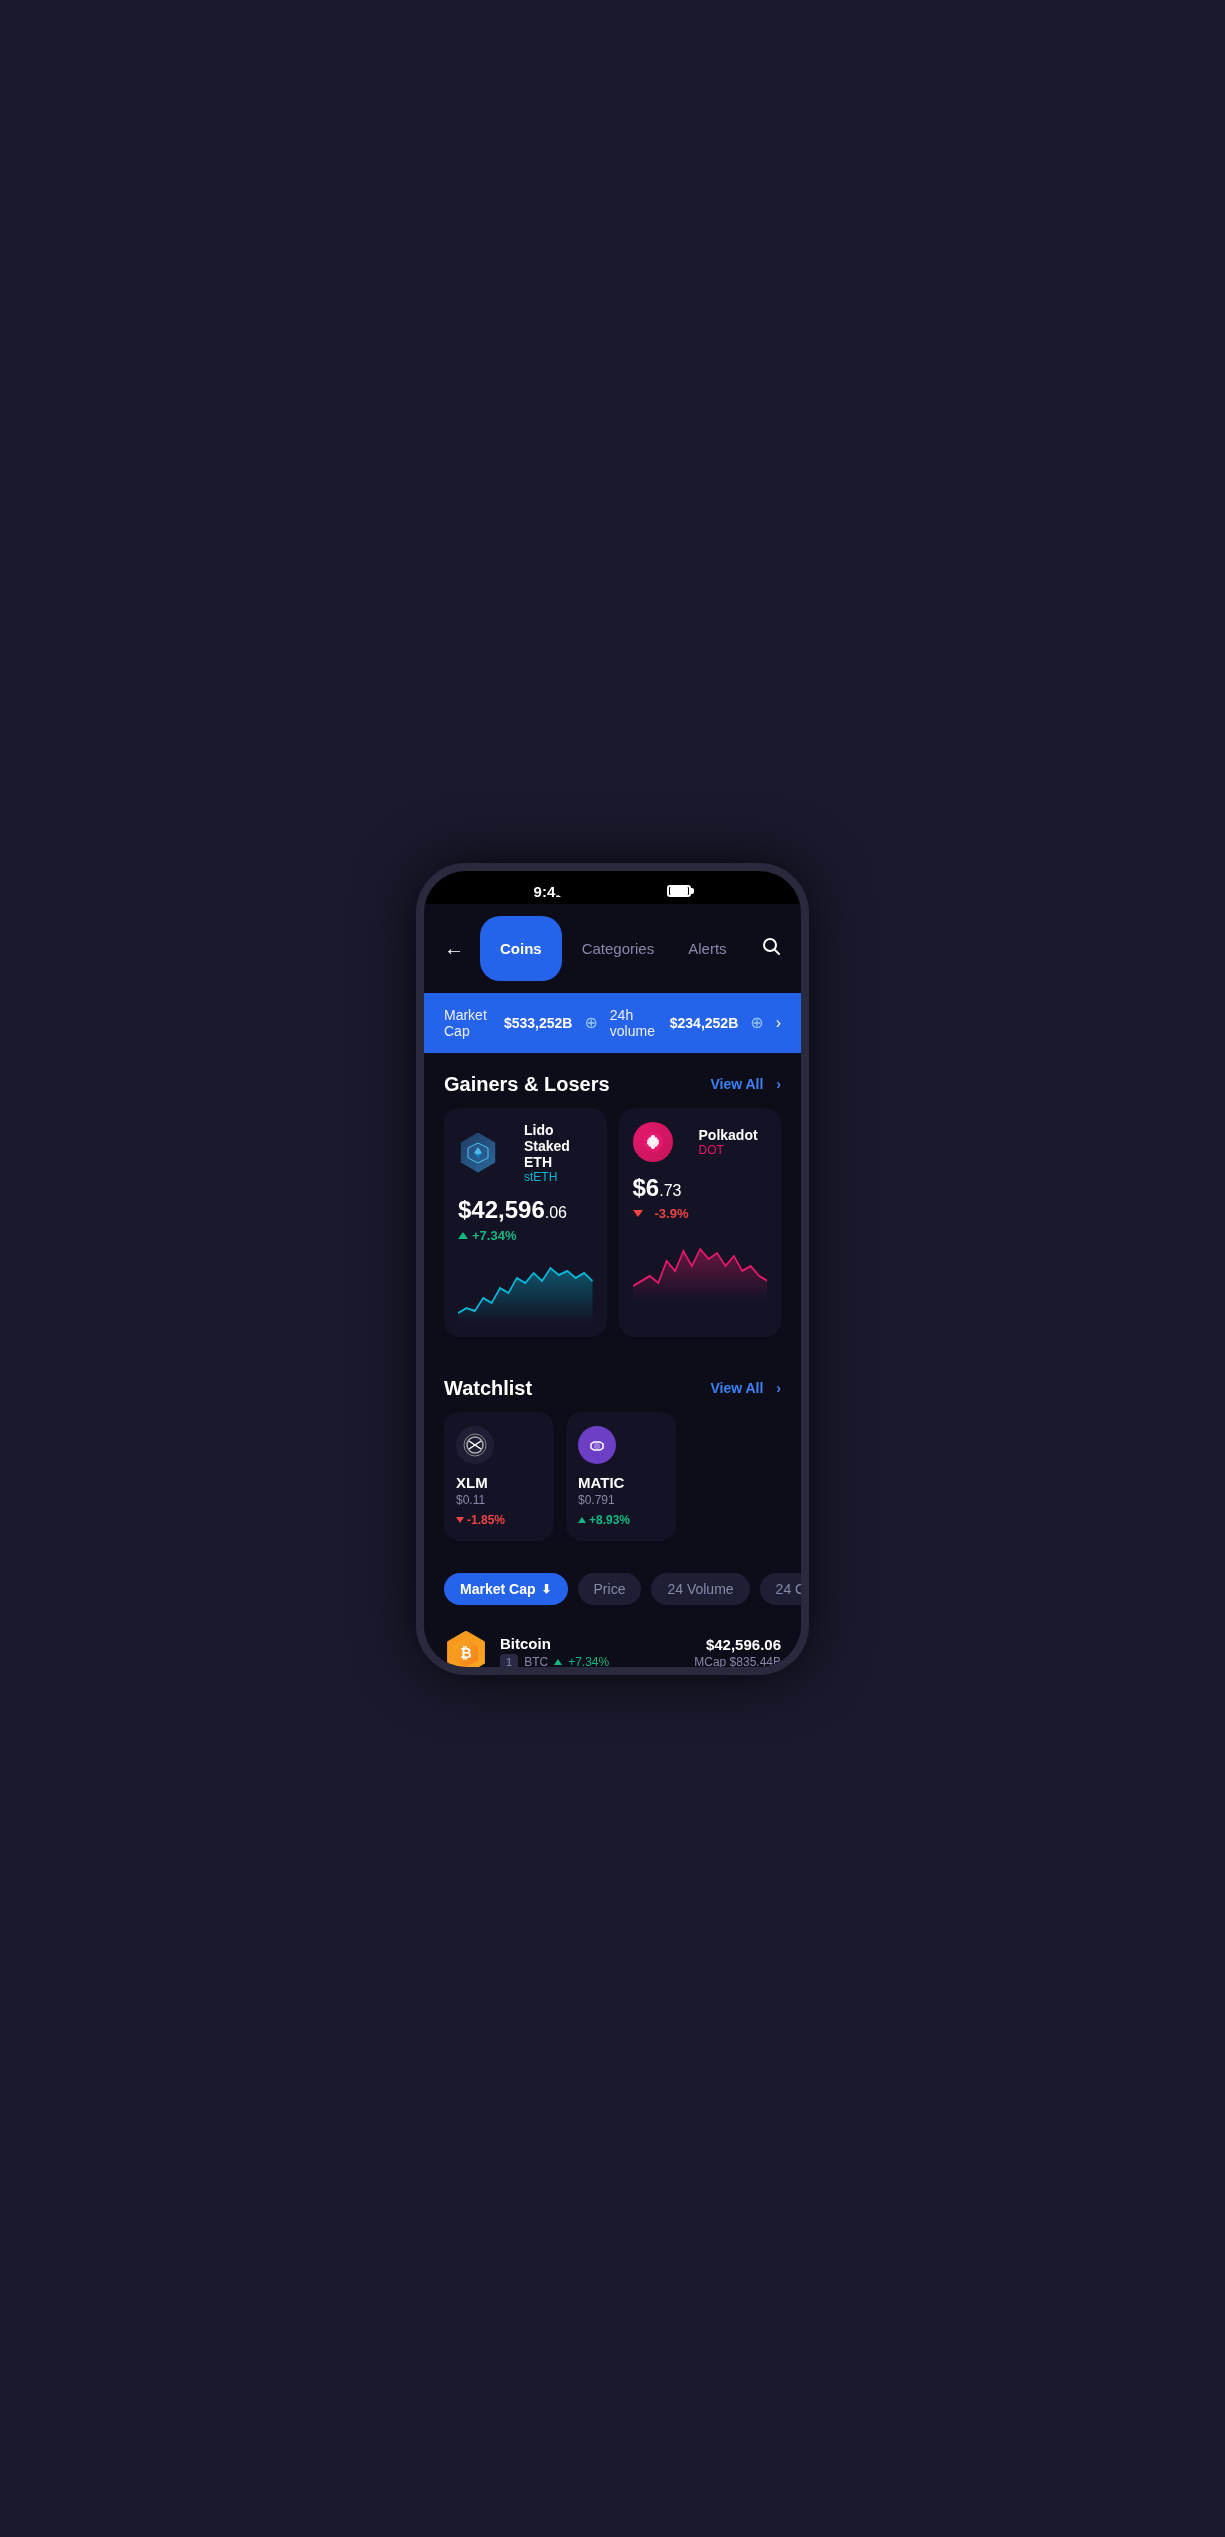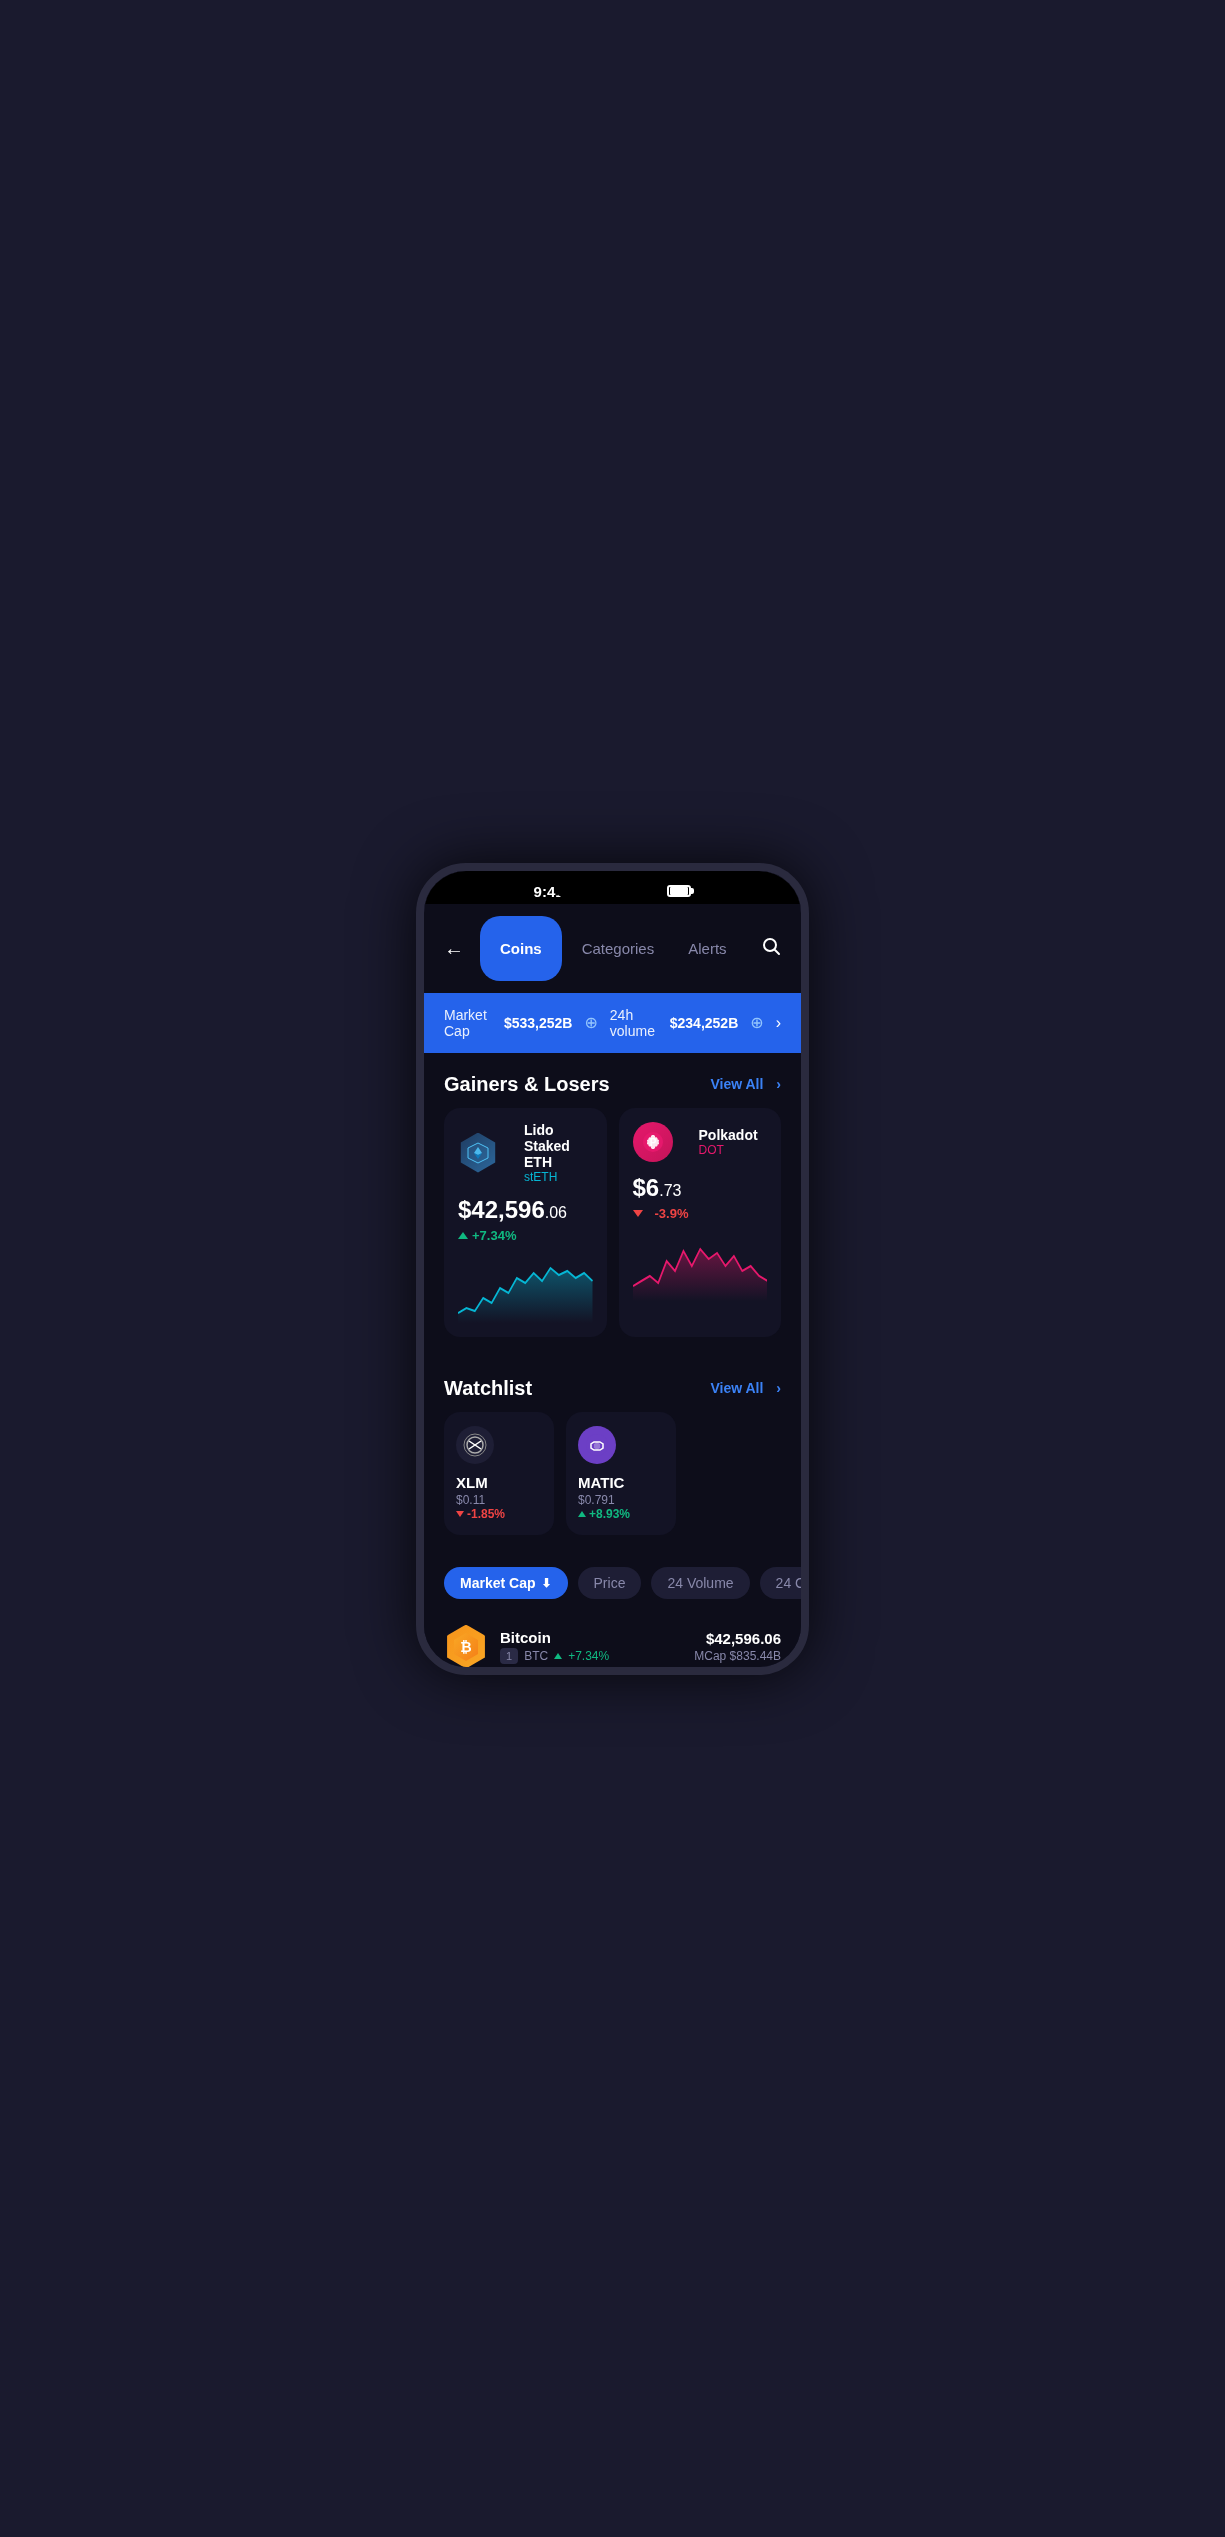--- a/index.html
+++ b/index.html
@@ -211,21 +211,21 @@
     .watch-icon {
       width: 38px;
       height: 38px;
       border-radius: 50%;
       display: flex;
       align-items: center;
       justify-content: center;
       margin-bottom: 10px;
     }
     .watch-symbol { color: #fff; font-size: 15px; font-weight: 700; margin-bottom: 2px; }
-    .watch-price { color: #8888aa; font-size: 12px; }
+    .watch-price { color: #8888aa; font-size: 12px; margin-bottom: 6px; }
     .watch-change-down { color: #ef4444; font-size: 12px; font-weight: 600; display: flex; align-items: center; gap: 3px; }
     .watch-change-up { color: #10b981; font-size: 12px; font-weight: 600; display: flex; align-items: center; gap: 3px; }
 
     
     .sort-bar {
       display: flex;
       gap: 10px;
       padding: 12px 20px;
       overflow-x: auto;
       scrollbar-width: none;

